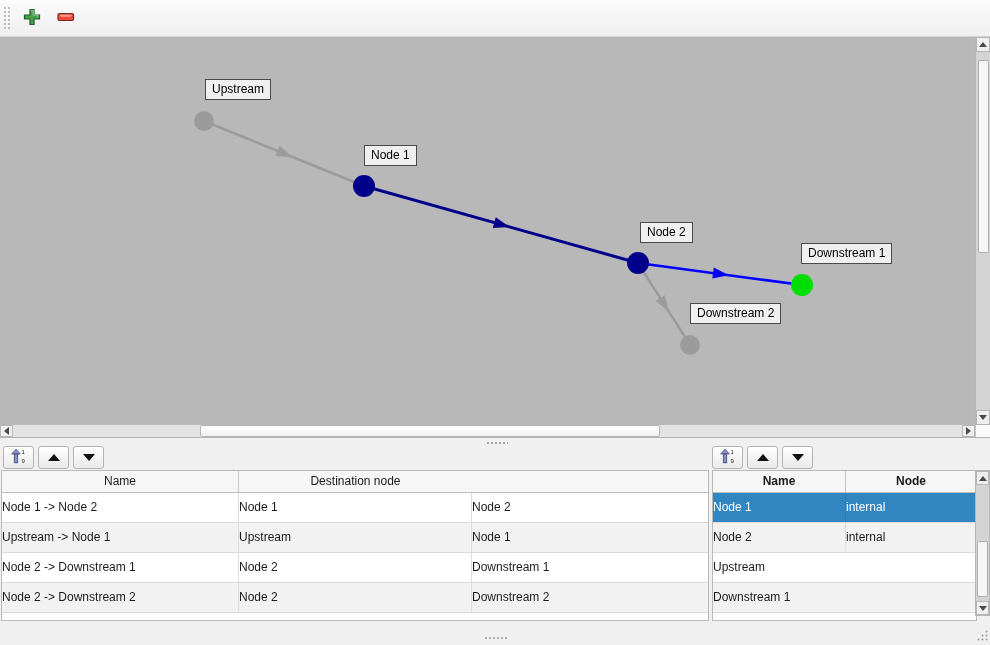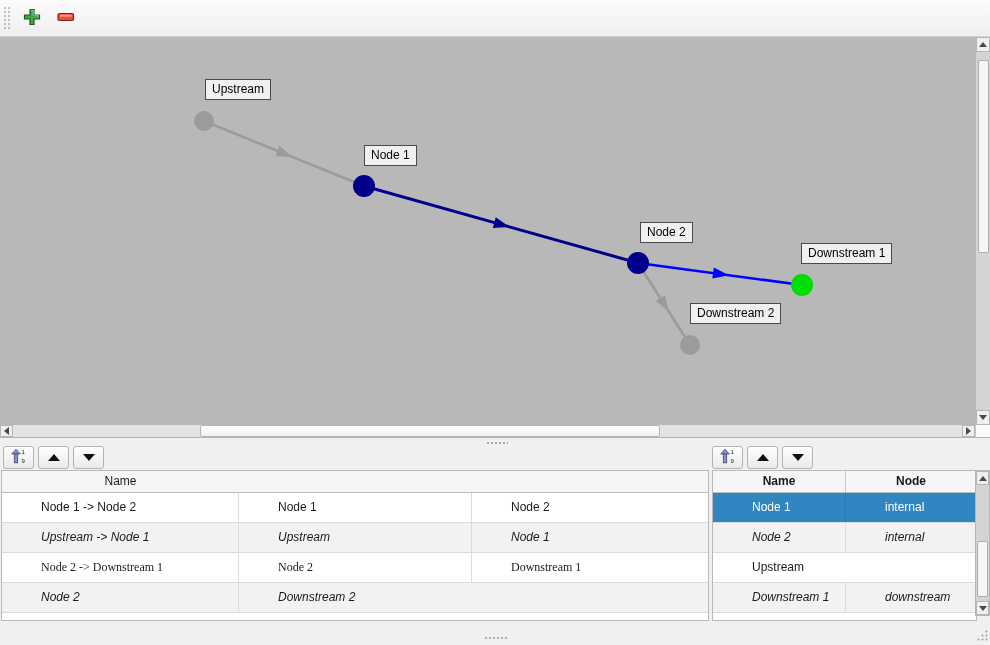--- a/index.html
+++ b/index.html
@@ -67,24 +67,24 @@
   
   .table{position:absolute;top:470px;background:#bef264;border:1px solid #b9b9b9;box-sizing:content-box;}
   .t-edges{left:1px;width:706px;}
   .t-nodes{left:712px;width:263px;}
   .t-head{display:grid;background:#f6f6f6;height:21px;line-height:21px;
     border-bottom:1px solid #bdbdbd;text-align:center;}
   .t-head.bold{font-weight:bold;}
   .t-hcell{border-right:1px solid #c6c6c6;overflow:hidden;white-space:nowrap;}
   .t-hcell:last-child{border-right:none;}
   .t-row{display:grid;height:30px;line-height:29px;background:#fff;border-bottom:1px solid #dadada;box-sizing:border-box;}
-  .t-row.alt{background:#f2f2f2;font-style:italic;}
+  .t-row.alt{background:#f2f2f2;}
   .t-row.sel{background:#3186c2;color:#fff;}
   .t-row.sel .t-cell{border-right-color:#2a79b2;}
-  .t-cell{border-right:1px solid #dcdcdc;overflow:hidden;white-space:nowrap;margin-left:39px;}
+  .t-cell{border-right:1px solid #dcdcdc;overflow:hidden;white-space:nowrap;}
   .t-cell:last-child{border-right:none;}
   .t-pad{height:7px;background:#fff;}
   
   .nscroll{position:absolute;left:975px;top:470px;width:15px;height:146px;
     background:#d4d4d4;border:1px solid #b6b6b6;box-sizing:border-box;}
   
   .bottom-dots{position:absolute;left:484px;top:636px;width:24px;height:4px;
     background-image:radial-gradient(circle,#b0b0b0 1px,transparent 1.3px);
     background-size:4px 4px;}
   .resize-grip{position:absolute;left:975px;top:628px;width:14px;height:14px;}
@@ -194,37 +194,39 @@
       <span class="tri-up-b"></span>
     </div>
   <div class="pbtn">
       <span class="tri-down-b"></span>
     </div>
 </div>
 
 <div class="table t-edges">
     <div class="t-head" style="grid-template-columns: 237px 233px 1fr;">
       <div class="t-hcell">Name</div>
+      <div class="t-hcell">Destination node</div>
     </div>
     <div class="t-row" style="grid-template-columns: 237px 233px 1fr;">
       <div class="t-cell">Node 1 -&gt; Node 2</div>
       <div class="t-cell">Node 1</div>
       <div class="t-cell">Node 2</div>
     </div>
     <div class="t-row alt" style="grid-template-columns: 237px 233px 1fr;">
       <div class="t-cell">Upstream -&gt; Node 1</div>
       <div class="t-cell">Upstream</div>
       <div class="t-cell">Node 1</div>
     </div>
-    <div class="t-row" style="grid-template-columns: 237px 233px 1fr; font-family: Liberation Serif, serif;">
+    <div class="t-row" style="grid-template-columns: 237px 233px 1fr;">
       <div class="t-cell">Node 2 -&gt; Downstream 1</div>
       <div class="t-cell">Node 2</div>
       <div class="t-cell">Downstream 1</div>
     </div>
     <div class="t-row alt" style="grid-template-columns: 237px 233px 1fr;">
+      <div class="t-cell">Node 2 -&gt; Downstream 2</div>
       <div class="t-cell">Node 2</div>
       <div class="t-cell">Downstream 2</div>
     </div>
     <div class="t-pad"></div>
   </div>
 <div class="table t-nodes">
     <div class="t-head bold" style="grid-template-columns: 133px 1fr;">
       <div class="t-hcell">Name</div>
       <div class="t-hcell">Node</div>
     </div>
@@ -234,21 +236,20 @@
     </div>
     <div class="t-row alt" style="grid-template-columns: 133px 1fr;">
       <div class="t-cell">Node 2</div>
       <div class="t-cell">internal</div>
     </div>
     <div class="t-row" style="grid-template-columns: 133px 1fr;">
       <div class="t-cell">Upstream</div>
     </div>
     <div class="t-row alt" style="grid-template-columns: 133px 1fr;">
       <div class="t-cell">Downstream 1</div>
-      <div class="t-cell">downstream</div>
     </div>
     <div class="t-pad"></div>
   </div>
 
 <div class="nscroll">
   <div class="sbtn" style="left:0;top:0;width:13px;height:14px;">
       <span class="tri-up"></span>
     </div>
   <div class="vthumb" style="top:70px;height:56px;left:1px;right:1px;"></div>
   <div class="sbtn" style="left:0;bottom:0;width:13px;height:14px;">

